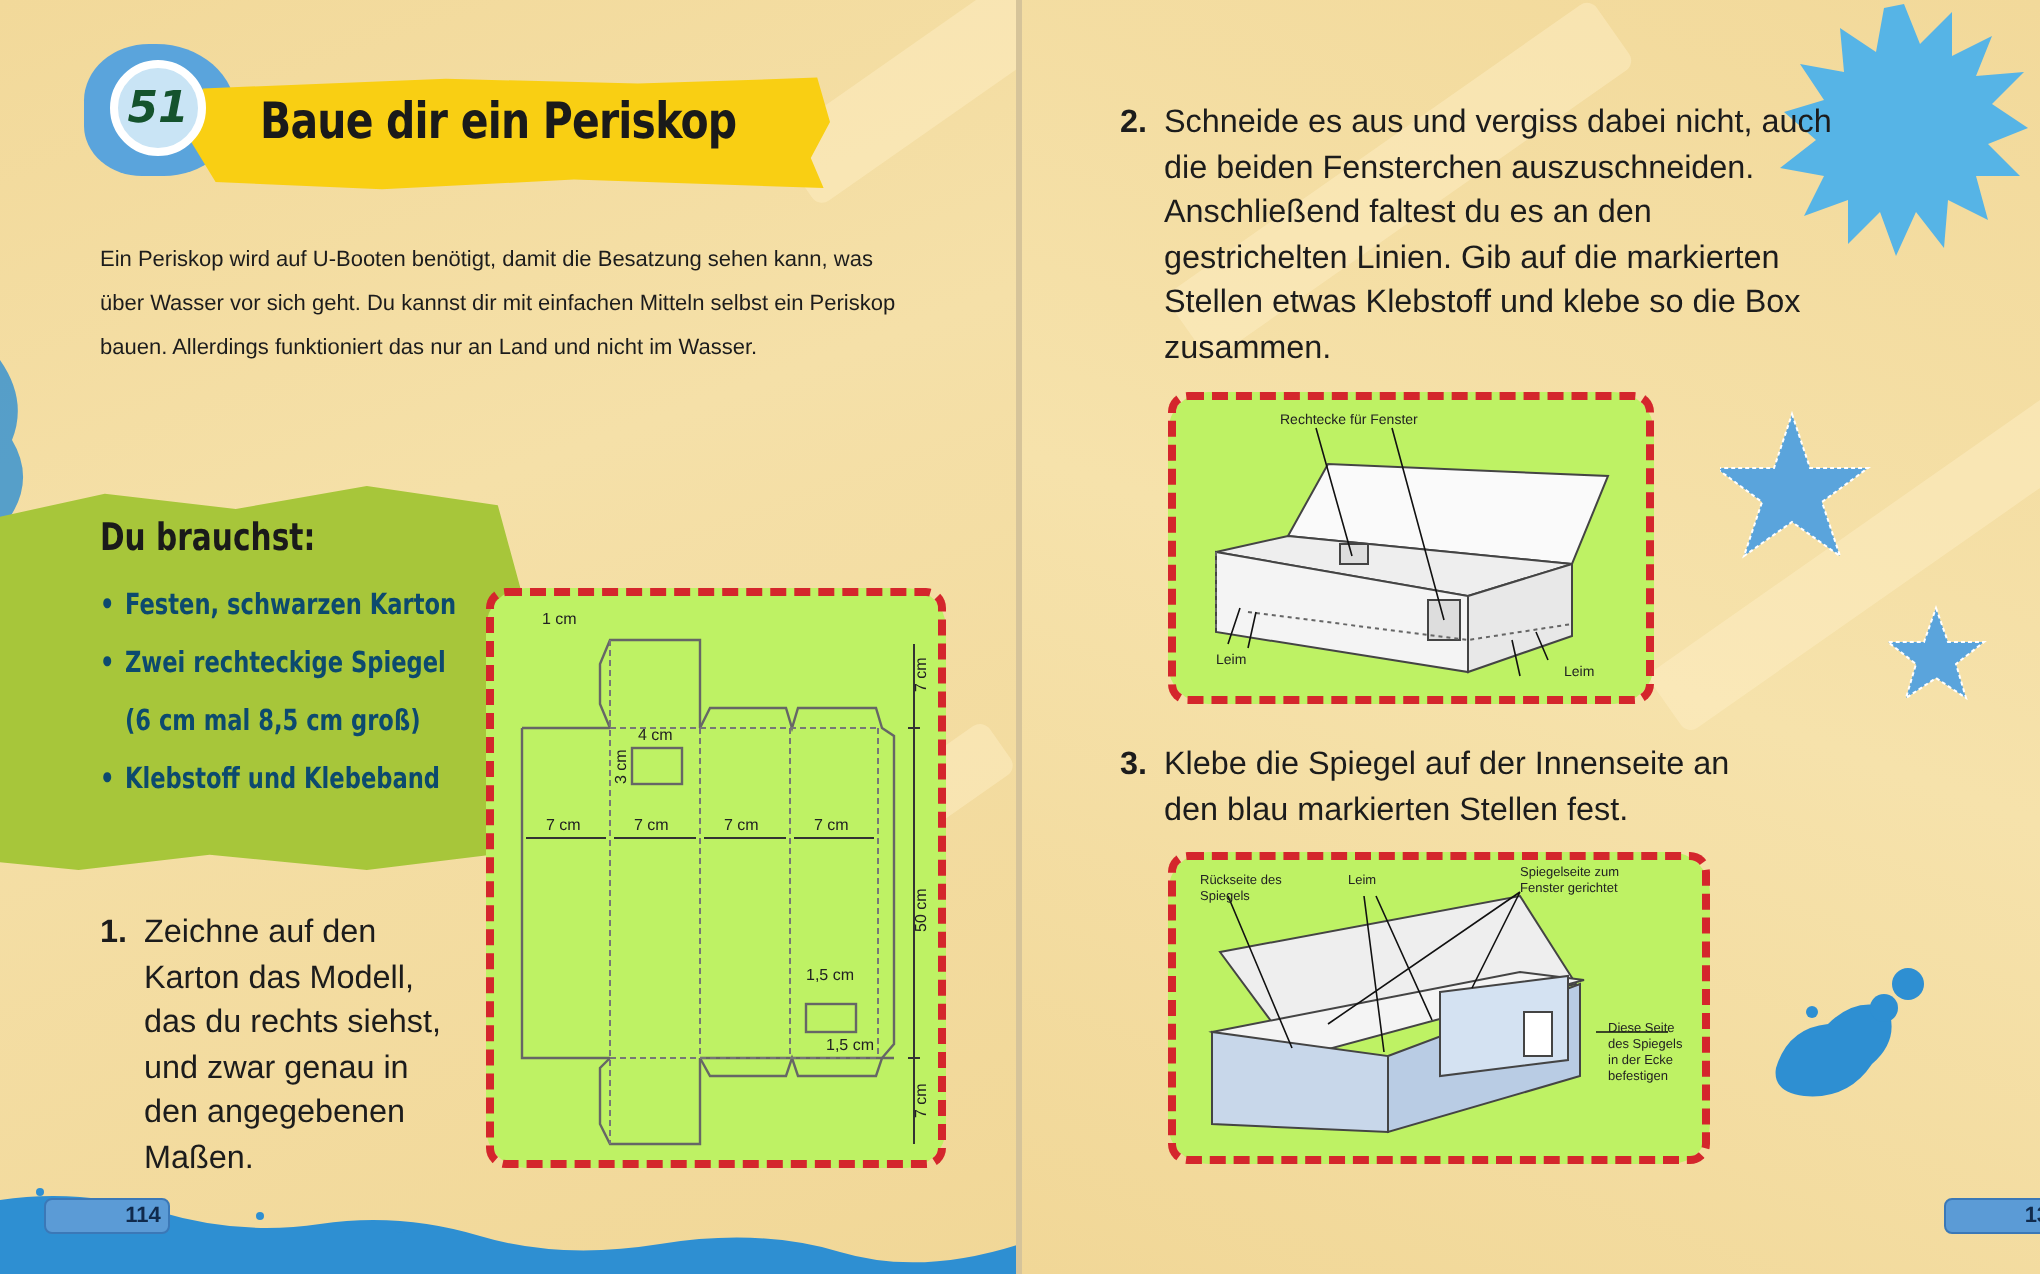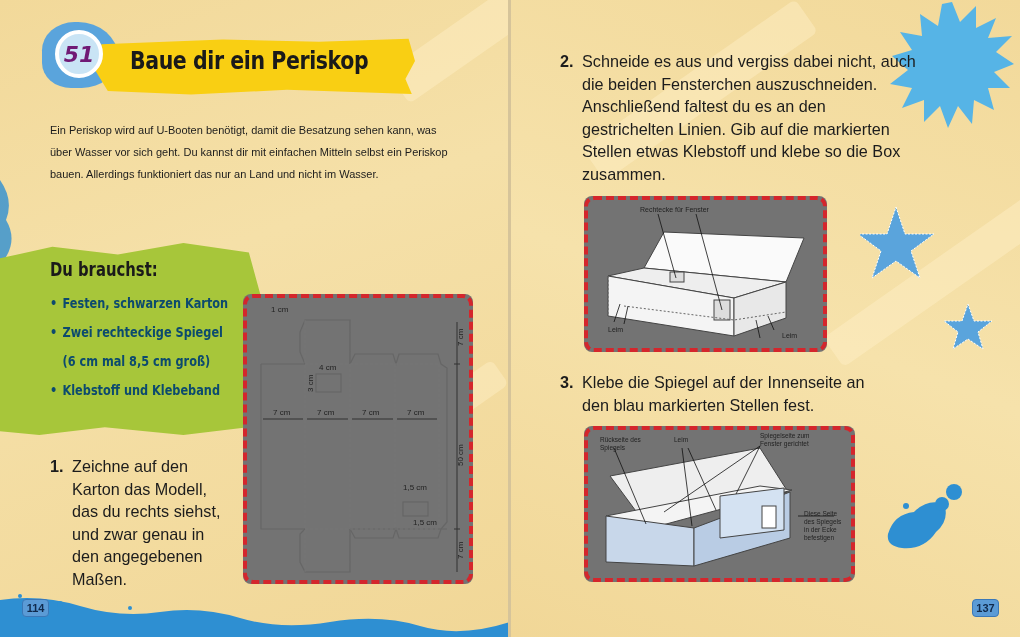--- a/index.html
+++ b/index.html
@@ -6,46 +6,46 @@
   body{width:1020px;height:637px;overflow:hidden;position:relative;background:#f3dc9e;font-family:"Liberation Sans",sans-serif;color:#1c1c1c;}
   .spread{position:absolute;left:0;top:0;width:1020px;height:637px;overflow:hidden;}
   .page{position:absolute;top:0;height:637px;}
   .page-left{left:0;width:510px;background:linear-gradient(160deg,#f2d99a 0%,#f5e0a8 40%,#f1d797 100%);}
   .page-right{left:510px;width:510px;background:linear-gradient(200deg,#f2d99a 0%,#f6e2ab 50%,#f1d797 100%);}
   .gutter{position:absolute;left:508px;top:0;width:3px;height:637px;background:#d6c49a;}
   .streak{position:absolute;background:rgba(255,240,200,0.45);transform:rotate(-35deg);border-radius:6px;}
   .title-band{position:absolute;left:95px;top:37px;width:320px;height:60px;background:#f9cf13;clip-path:polygon(2% 12%,40% 4%,70% 8%,98% 3%,100% 40%,97% 70%,99% 95%,60% 88%,30% 96%,4% 90%,0% 55%);}
   .title-text{position:absolute;left:130px;top:46px;font-family:"DejaVu Sans",sans-serif;font-weight:bold;font-size:25px;letter-spacing:-0.5px;color:#1a1a1a;transform:scaleX(0.82);transform-origin:left;}
   .badge-splash{position:absolute;left:42px;top:22px;width:76px;height:66px;background:#5aa4dc;border-radius:45% 55% 50% 40%;}
-  .badge-circle{position:absolute;left:55px;top:30px;width:48px;height:48px;border-radius:50%;background:#c9e4f5;border:4px solid #fff;display:flex;align-items:center;justify-content:center;font-family:"DejaVu Sans",sans-serif;font-weight:bold;font-size:22px;font-style:italic;color:#701a75;box-sizing:border-box;}
+  .badge-circle{position:absolute;left:55px;top:30px;width:48px;height:48px;border-radius:50%;background:#c9e4f5;border:4px solid #fff;display:flex;align-items:center;justify-content:center;font-family:"DejaVu Sans",sans-serif;font-weight:bold;font-size:22px;font-style:italic;color:#14532d;box-sizing:border-box;}
   .intro{position:absolute;left:50px;top:119px;width:400px;font-size:11px;line-height:22px;}
   .intro p{margin:0;}
   .green-box{position:absolute;left:0;top:243px;width:262px;height:192px;background:#a7c63a;clip-path:polygon(0% 8%,20% 2%,45% 6%,70% 0%,95% 5%,100% 30%,98% 60%,100% 95%,70% 100%,40% 96%,15% 100%,0% 98%);}
   .need-title{position:absolute;left:50px;top:258px;font-family:"DejaVu Sans",sans-serif;font-weight:bold;font-size:19px;transform:scaleX(0.78);transform-origin:left;color:#1a1a1a;}
   .need-list{position:absolute;left:50px;top:289px;list-style:none;margin:0;padding:0;font-family:"DejaVu Sans",sans-serif;font-weight:bold;font-size:14.5px;line-height:29px;color:#0c4a6e;}
   .need-list li{transform:scaleX(0.78);transform-origin:left;white-space:nowrap;}
   .need-list li .bullet{display:inline-block;width:16px;}
   .need-list li.cont{padding-left:16px;}
   .step{position:absolute;font-size:16.2px;line-height:22.5px;}
   .step .num{position:absolute;left:0;top:0;font-weight:bold;}
   .step .txt{margin-left:22px;display:block;}
   .step1{left:50px;top:455px;width:180px;}
   .step2{left:560px;top:50px;width:360px;}
   .step3{left:560px;top:371px;width:330px;}
-  .frame{position:absolute;background:#737373;border-radius:8px;outline:none;}
+  .frame{position:absolute;background:#bef264;border-radius:20px;outline:none;}
   .frame::before{content:"";position:absolute;inset:0;border-radius:10px;border:4px dashed #d4262c;}
   .frame1{left:243px;top:294px;width:230px;height:290px;}
   .frame2{left:584px;top:196px;width:243px;height:156px;}
   .frame3{left:584px;top:426px;width:271px;height:156px;}
   .frame svg{position:absolute;left:0;top:0;}
   .burst{position:absolute;left:888px;top:0;width:128px;height:132px;}
   .burst-text{position:absolute;left:905px;top:34px;width:92px;text-align:center;font-family:"DejaVu Sans",sans-serif;font-weight:bold;color:#1a1a1a;}
   .burst-num{font-size:22px;line-height:22px;transform:scaleX(0.85);}
   .burst-sub{font-size:11px;line-height:13px;transform:scaleX(0.85);}
-  .pagenum{position:absolute;top:599px;width:25px;height:16px;border-radius:4px;background:#5b9bd6;border:1px solid #3b78b7;font-size:11px;font-weight:bold;color:#102a4c;display:flex;align-items:center;justify-content:center;}
+  .pagenum{position:absolute;top:599px;width:25px;height:16px;border-radius:4px;background:#5b9bd6;border:1px solid #3b78b7;font-size:11px;font-weight:bold;color:#102a4c;display:flex;align-items:center;justify-content:center;padding-left:36px;}
   .pn-left{left:22px;}
   .pn-right{left:972px;}
   .water{position:absolute;left:0;bottom:0;width:510px;height:45px;}
 </style>
 </head>
 <body>
 
 <div class="spread">
 
   <div class="page page-left">

